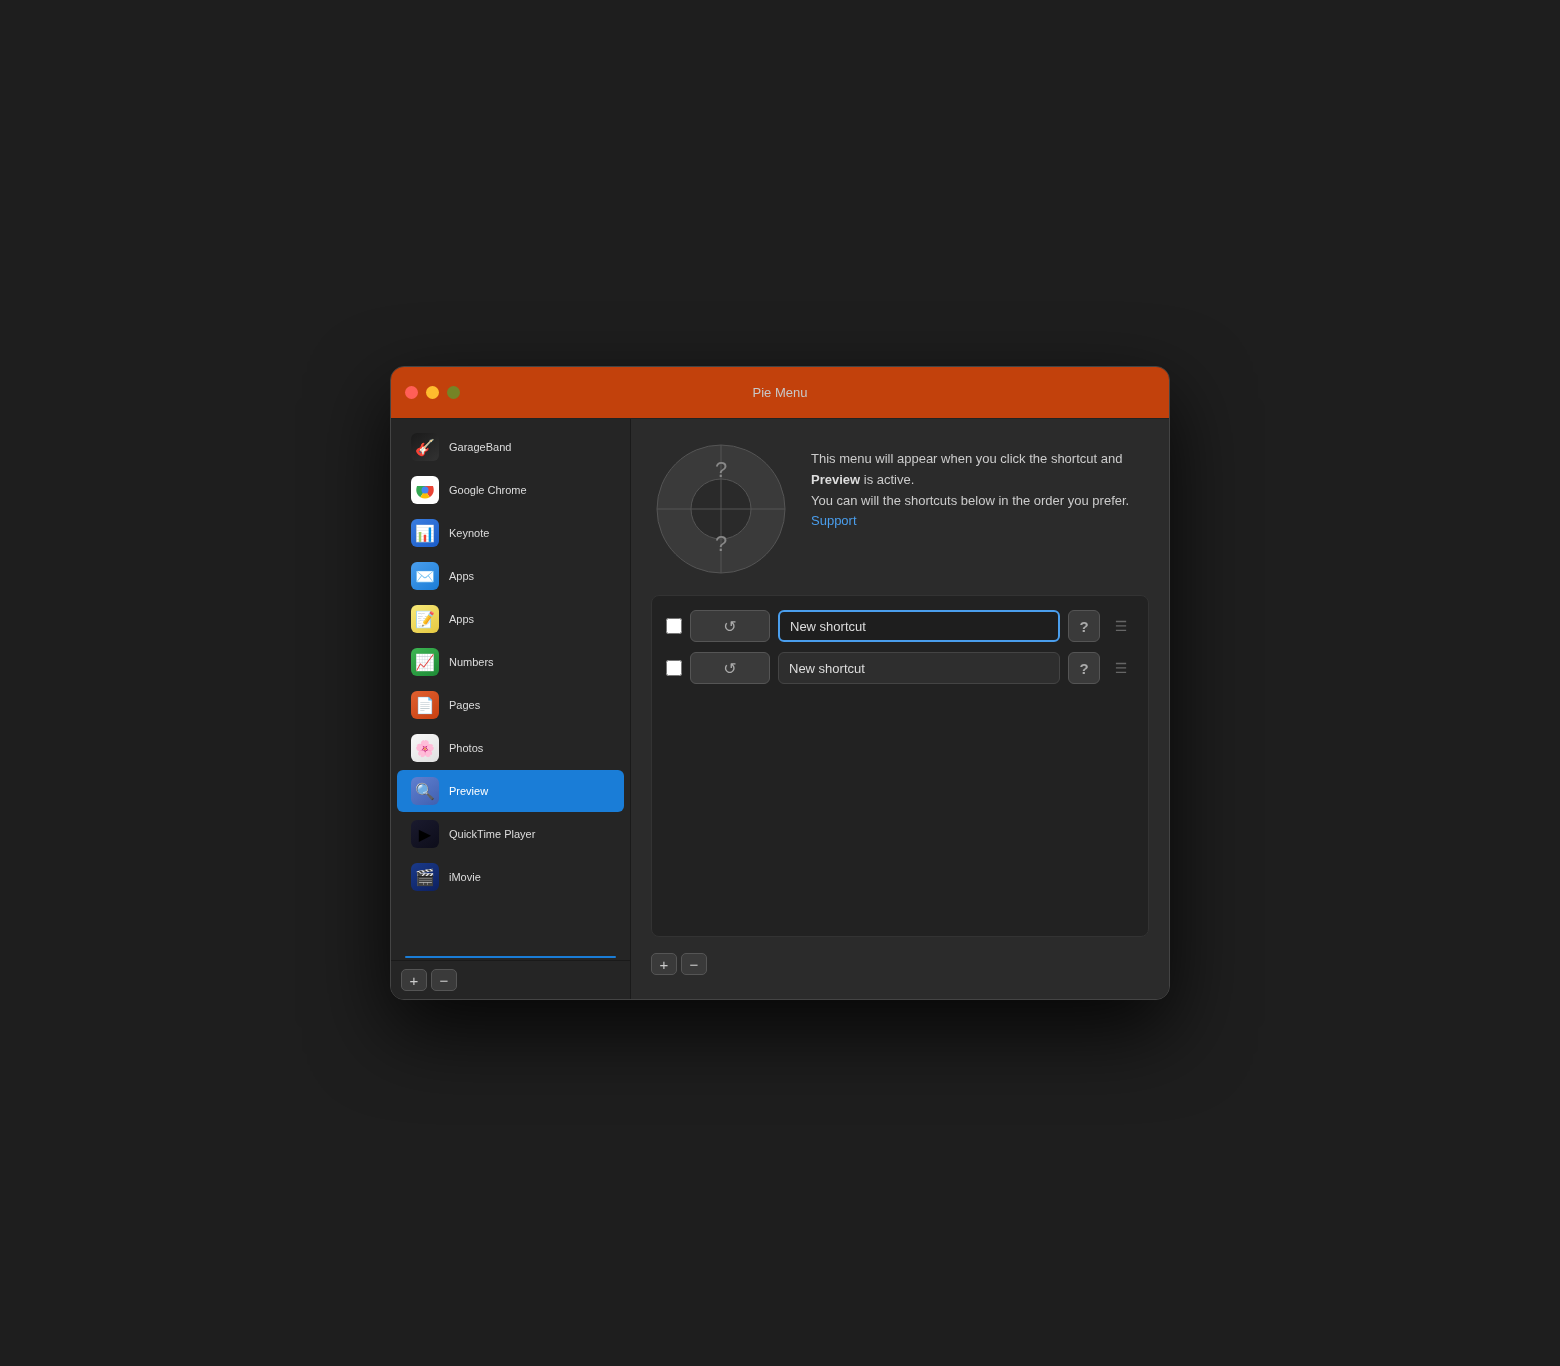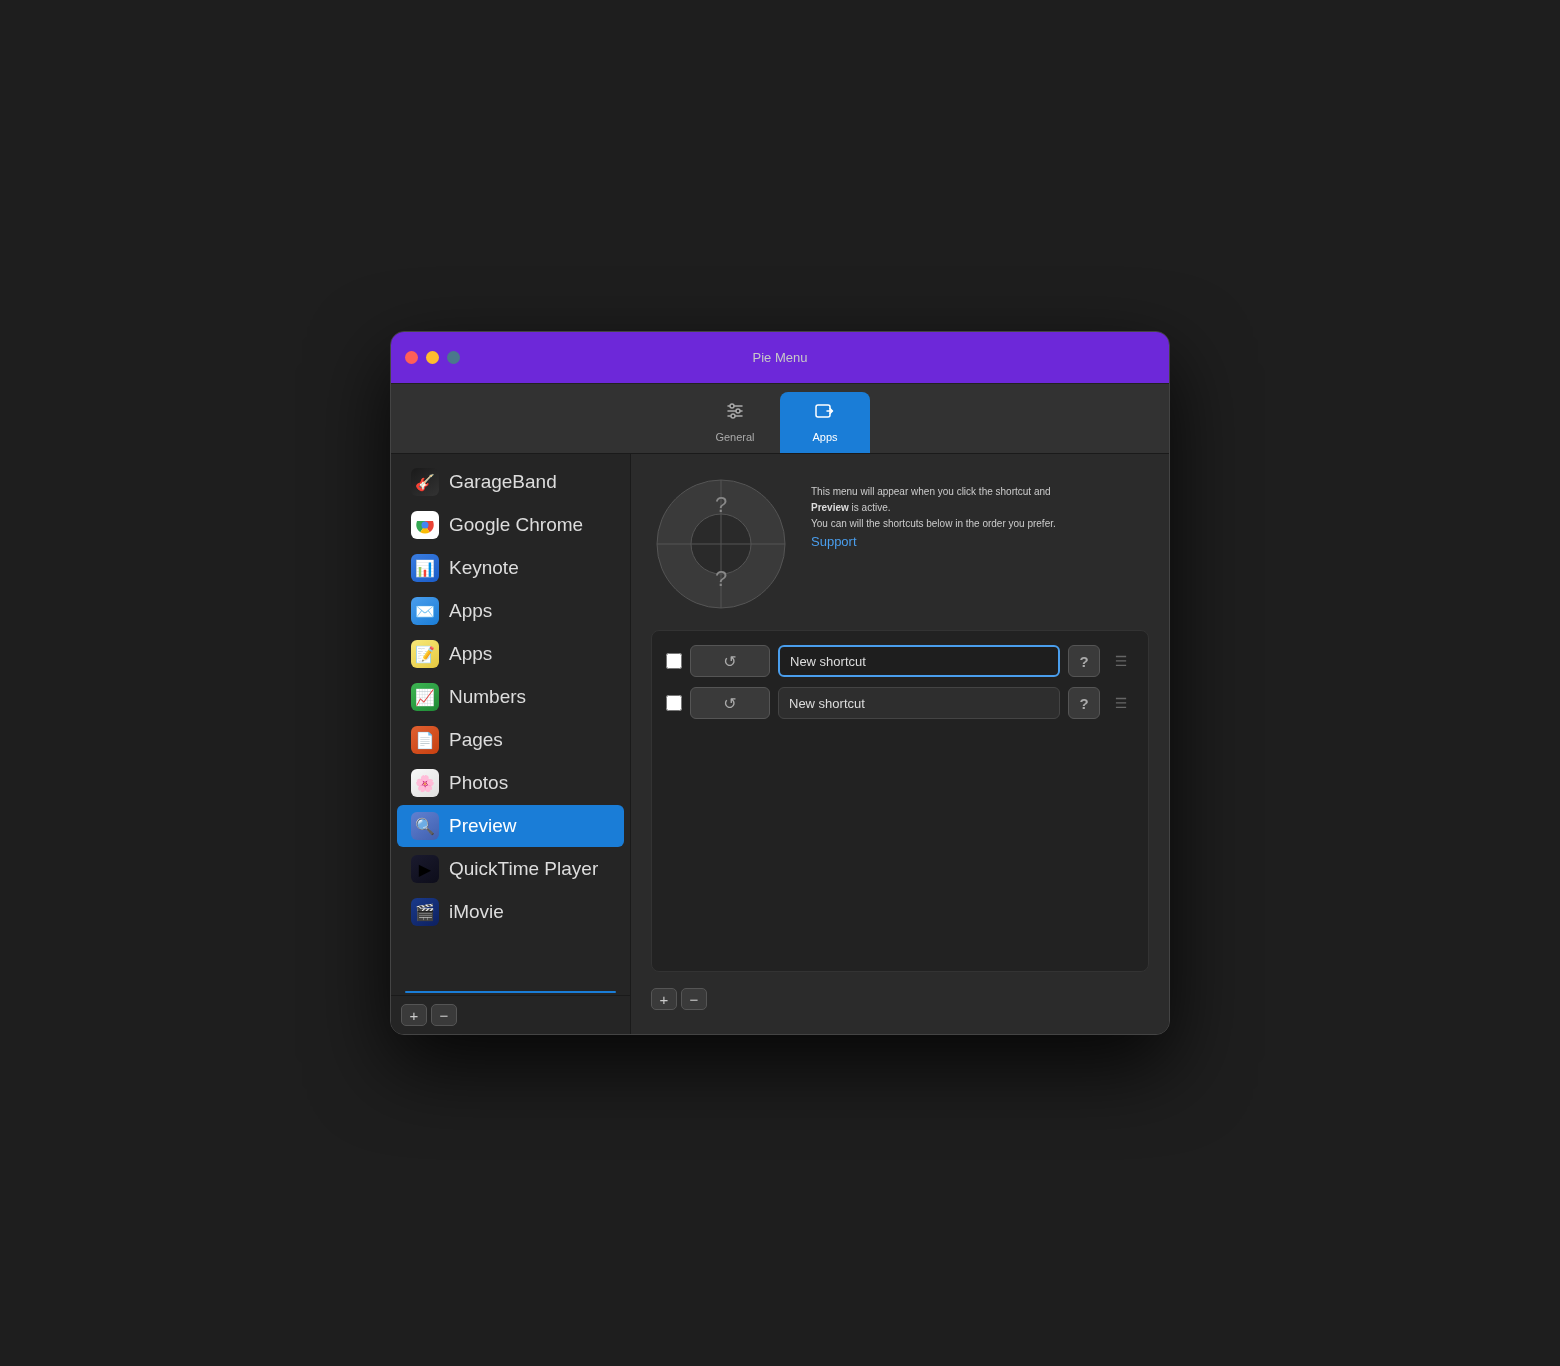--- a/index.html
+++ b/index.html
@@ -17,21 +17,21 @@
       width: 780px;
       background: #2b2b2b;
       border-radius: 14px;
       overflow: hidden;
       box-shadow: 0 30px 80px rgba(0,0,0,0.8);
       border: 1px solid #444;
     }
 
     
     .titlebar {
-      background: #6d28d9;
+      background: #c2410c;
       height: 52px;
       display: flex;
       align-items: center;
       justify-content: center;
       position: relative;
       border-bottom: 1px solid #222;
     }
 
     .traffic-lights {
       position: absolute;
@@ -142,21 +142,21 @@
       border-radius: 6px;
       display: flex;
       align-items: center;
       justify-content: center;
       font-size: 16px;
       flex-shrink: 0;
       overflow: hidden;
     }
 
     .sidebar-item .app-name {
-      font-size: 19px;
+      font-size: 11px;
       color: #ddd;
     }
 
     .sidebar-item.active .app-name {
       color: #fff;
     }
 
     .sidebar-footer {
       padding: 8px 10px;
       display: flex;
@@ -206,21 +206,21 @@
       height: 100%;
     }
 
     .preview-text {
       flex: 1;
       padding-top: 10px;
     }
 
     .preview-text p {
       color: #ccc;
-      font-size: 10px;
+      font-size: 13px;
       line-height: 1.6;
     }
 
     .preview-text .bold {
       font-weight: 700;
       color: #ddd;
     }
 
     .preview-text .support-link {
       color: #4a9eed;
@@ -371,44 +371,20 @@
 
   <div class="titlebar">
     <div class="traffic-lights">
       <div class="traffic-light close"></div>
       <div class="traffic-light minimize"></div>
       <div class="traffic-light maximize"></div>
     </div>
     <span class="window-title">Pie Menu</span>
   </div>
 
-  <div class="toolbar">
-    <div class="toolbar-tab">
-      <span class="tab-icon">
-        <svg width="22" height="22" viewBox="0 0 22 22" fill="none">
-          <line x1="4" y1="6" x2="18" y2="6" stroke="#aaa" stroke-width="1.5" stroke-linecap="round"></line>
-          <line x1="4" y1="11" x2="18" y2="11" stroke="#aaa" stroke-width="1.5" stroke-linecap="round"></line>
-          <line x1="4" y1="16" x2="18" y2="16" stroke="#aaa" stroke-width="1.5" stroke-linecap="round"></line>
-          <circle cx="8" cy="6" r="2" fill="#2b2b2b" stroke="#aaa" stroke-width="1.5"></circle>
-          <circle cx="14" cy="11" r="2" fill="#2b2b2b" stroke="#aaa" stroke-width="1.5"></circle>
-          <circle cx="9" cy="16" r="2" fill="#2b2b2b" stroke="#aaa" stroke-width="1.5"></circle>
-        </svg>
-      </span>
-      <span class="tab-label">General</span>
-    </div>
-    <div class="toolbar-tab active">
-      <span class="tab-icon">
-        <svg width="22" height="22" viewBox="0 0 22 22" fill="none">
-          <rect x="2" y="5" width="14" height="12" rx="2" fill="none" stroke="white" stroke-width="1.5"></rect>
-          <path d="M13 11 L18 11 M16 8.5 L18.5 11 L16 13.5" stroke="white" stroke-width="1.5" stroke-linecap="round" stroke-linejoin="round"></path>
-        </svg>
-      </span>
-      <span class="tab-label">Apps</span>
-    </div>
-  </div>
 
   <div class="content">
 
     <div class="sidebar">
       <div class="sidebar-list">
 
         <div class="sidebar-item">
           <div class="app-icon icon-garageband">🎸</div>
           <span class="app-name">GarageBand</span>
         </div>

